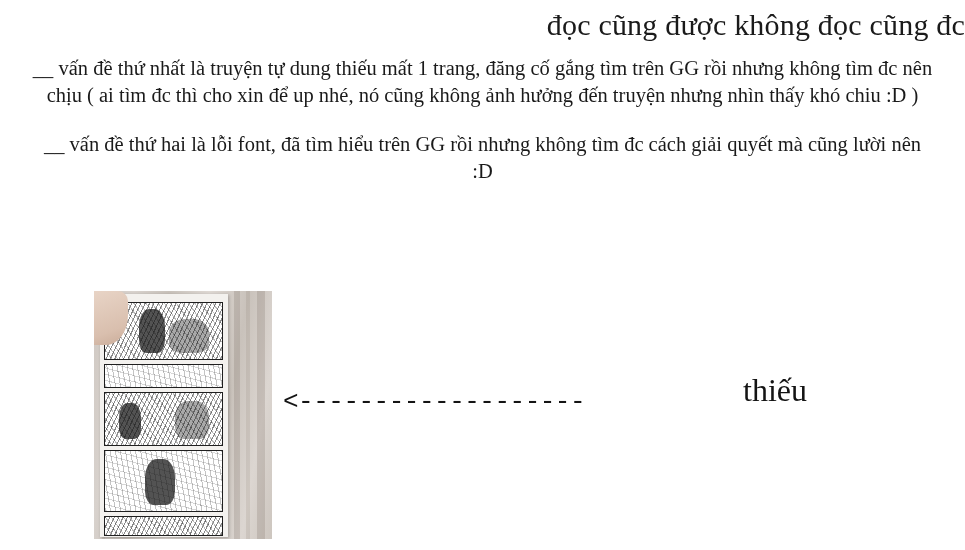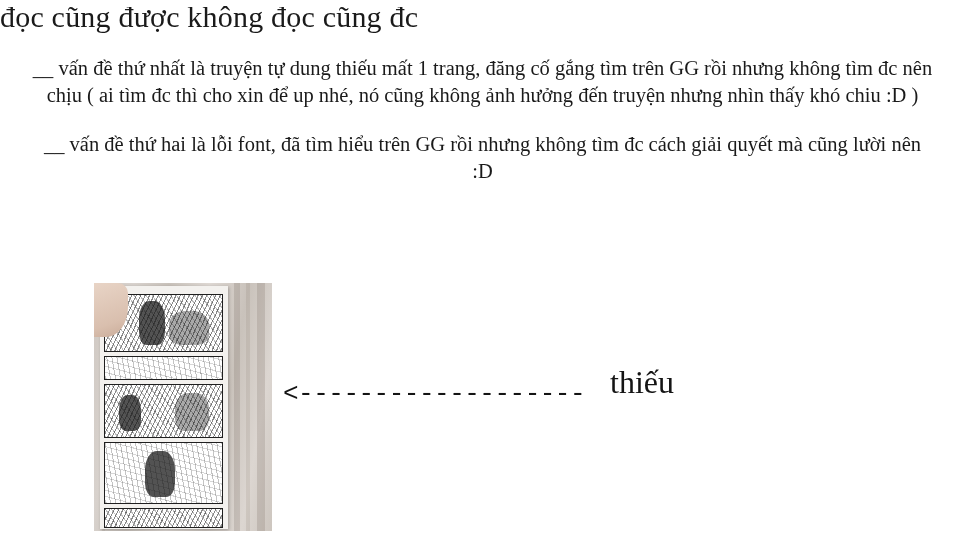--- a/index.html
+++ b/index.html
@@ -14,35 +14,35 @@
     color: #1a1a1a;
     overflow: hidden;
     position: relative;
   }
   .page {
     position: relative;
     width: 965px;
     height: 550px;
   }
   .title {
-    text-align: left;
+    text-align: right;
     font-size: 30px;
     line-height: 1.15;
-    margin-top: 0;
+    margin-top: 8px;
     letter-spacing: 0.2px;
   }
   .para {
     text-align: center;
     font-size: 20.5px;
     line-height: 1.33;
     margin: 0 auto;
     width: 920px;
   }
   .para-1 {
-    margin-top: 20px;
+    margin-top: 12px;
   }
   .para-2 {
     margin-top: 22px;
     width: 900px;
   }
   .photo-wrap {
     position: absolute;
     left: 94px;
     top: 283px;
     width: 178px;
@@ -130,21 +130,21 @@
     position: absolute;
     left: 600px;
     top: 358px;
     width: 340px;
     font-size: 32px;
     line-height: 1.5;
     color: #141414;
   }
   .note .line-1 {
     display: block;
-    text-align: left;
+    text-align: center;
     padding-left: 10px;
   }
   .note .line-2 {
     display: block;
     text-align: center;
     padding-right: 18px;
   }
 </style>
 </head>
 <body>

